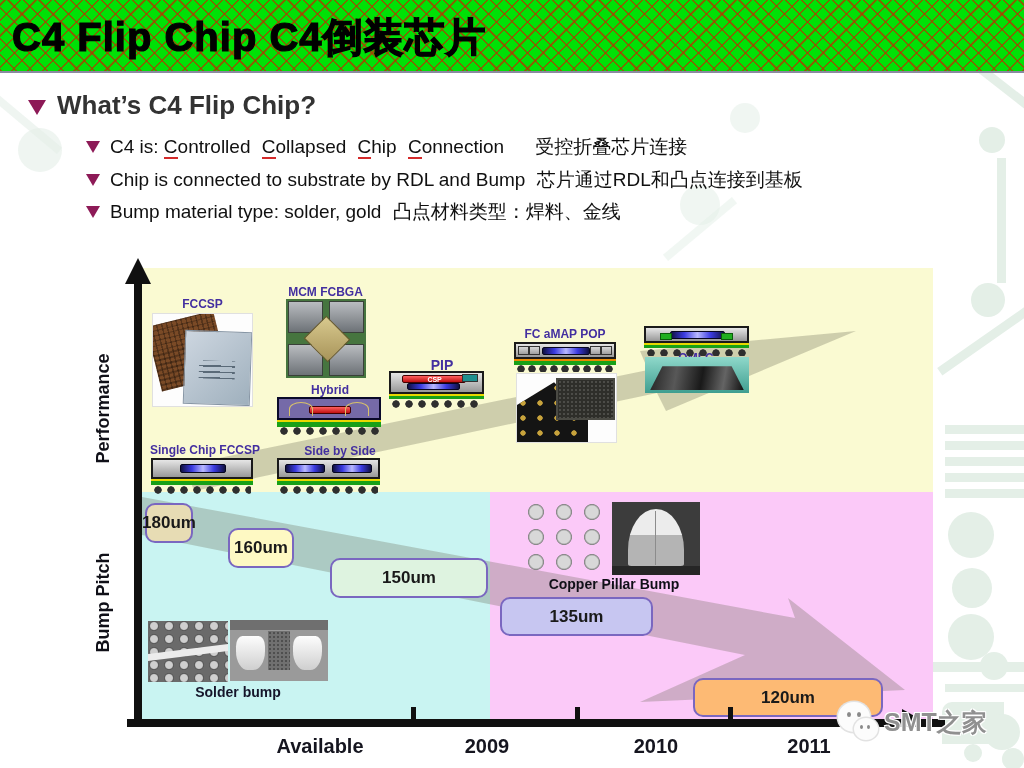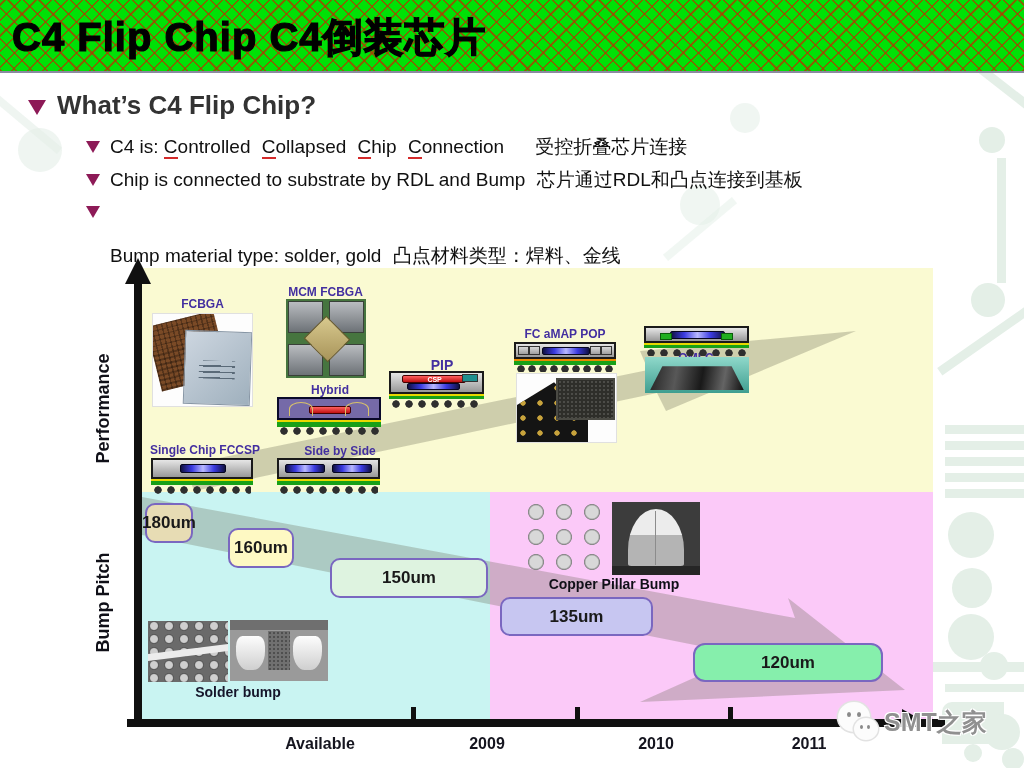--- a/index.html
+++ b/index.html
@@ -35,21 +35,21 @@
      background:rgba(105,105,85,0.30);pointer-events:none;}
   #arrow-top{clip-path:polygon(185px 465px,648px 370px,640px 351px,856px 331px,666px 411px,657px 393px,194px 491px);}
   #arrow-bottom{clip-path:polygon(142px 497px,795px 618px,788px 598px,905px 690px,640px 702px,745px 655px,142px 535px);}
   
   .axis{position:absolute;background:#101010;z-index:4;}
   .yarrow{position:absolute;left:125px;top:258px;width:0;height:0;z-index:4;
      border-left:13px solid transparent;border-right:13px solid transparent;border-bottom:26px solid #101010;}
   .tick{position:absolute;width:5px;height:13px;background:#101010;top:707px;z-index:4;}
   .vlabel{position:absolute;z-index:4;font-size:18px;font-weight:bold;color:#101018;
      text-align:center;transform:rotate(-90deg);white-space:nowrap;}
-  .xlab{position:absolute;top:735px;width:110px;text-align:center;font-size:16px;
+  .xlab{position:absolute;top:735px;width:110px;text-align:center;font-size:20px;
      font-weight:bold;color:#15151f;z-index:4;}
   
   .pkglabel{position:absolute;z-index:3;font-size:12px;font-weight:bold;color:#432fa0;
      text-align:center;white-space:nowrap;}
   .pkgart{position:absolute;z-index:3;}
   .pa-body{position:absolute;left:0;right:0;top:0;height:54%;box-sizing:border-box;
      background:linear-gradient(#e6e6e6,#989898);border:2px solid #1a1a1a;}
   .pa-chip{position:absolute;top:26%;height:42%;border:1px solid #05051e;border-radius:2px;
      background:linear-gradient(90deg,#101040,#3a3ae0 25%,#b8b8ff 50%,#3a3ae0 75%,#101040);}
   .pa-sub{position:absolute;left:0;right:0;top:54%;height:17%;box-sizing:border-box;
@@ -169,21 +169,21 @@
     <span class="cn-gap">受控折叠芯片连接</span>
   </div>
 
   <div class="tri small" style="left:86px;top:174px;"></div>
   <div class="sub" style="top:167px;">
     <span>Chip is connected to substrate by RDL and Bump</span>
     <span class="w-gap">芯片通过RDL和凸点连接到基板</span>
   </div>
 
   <div class="tri small" style="left:86px;top:206px;"></div>
-  <div class="sub" style="top:199px;margin-top:44px;">
+  <div class="sub" style="top:199px;">
     <span>Bump material type: solder, gold</span>
     <span class="w-gap">凸点材料类型：焊料、金线</span>
   </div>
 
   <div class="region reg-yellow"></div>
   <div class="region reg-cyan"></div>
   <div class="region reg-pink"></div>
 
   <div class="grayarrow" id="arrow-top"></div>
   <div class="grayarrow" id="arrow-bottom"></div>
@@ -196,21 +196,21 @@
   <div class="tick" style="left:728px;"></div>
 
   <div class="vlabel" style="left:33px;top:398px;width:140px;">Performance</div>
   <div class="vlabel" style="left:43px;top:592px;width:120px;">Bump Pitch</div>
 
   <div class="xlab" style="left:265px;">Available</div>
   <div class="xlab" style="left:432px;">2009</div>
   <div class="xlab" style="left:601px;text-align:center;">2010</div>
   <div class="xlab" style="left:754px;">2011</div>
 
-  <div class="pkglabel" style="left:150px;top:297px;width:105px;">FCBGA</div>
+  <div class="pkglabel" style="left:150px;top:297px;width:105px;">FCCSP</div>
   <div class="photo ph-white" style="left:153px;top:314px;width:99px;height:92px;">
     <div class="hf-brown"></div>
     <div class="hf-silver">
       <div class="hf-logo"></div>
     </div>
   </div>
 
   <div class="pkglabel" style="left:283px;top:285px;width:85px;">MCM FCBGA</div>
   <div class="photo mcm" style="left:286px;top:299px;width:80px;height:79px;">
     <div class="mcm-die" style="left:2%;top:2%;"></div>
@@ -298,21 +298,21 @@
   </div>
   <div class="pitchbox" style="left:228px;top:528px;width:66px;height:40px;background:#fef9c3;">
     <span>160um</span>
   </div>
   <div class="pitchbox" style="left:330px;top:558px;width:158px;height:40px;background:#def3e0;">
     <span>150um</span>
   </div>
   <div class="pitchbox" style="left:500px;top:597px;width:153px;height:39px;background:#c7c6f1;">
     <span>135um</span>
   </div>
-  <div class="pitchbox" style="left:693px;top:643px;width:190px;height:39px;background:#86efac;border-radius:12px;">
+  <div class="pitchbox" style="left:693px;top:678px;width:190px;height:39px;background:#fdba74;">
     <span>120um</span>
   </div>
 
   <div class="photo cp1" style="left:525px;top:502px;width:85px;height:73px;"></div>
   <div class="photo cp2" style="left:612px;top:502px;width:88px;height:73px;">
     <div class="cp-dome"></div>
     <div class="cp-line"></div>
     <div class="cp-cap"></div>
   </div>
   <div class="capt" style="left:540px;top:576px;width:148px;color:#101018;">Copper Pillar Bump</div>

